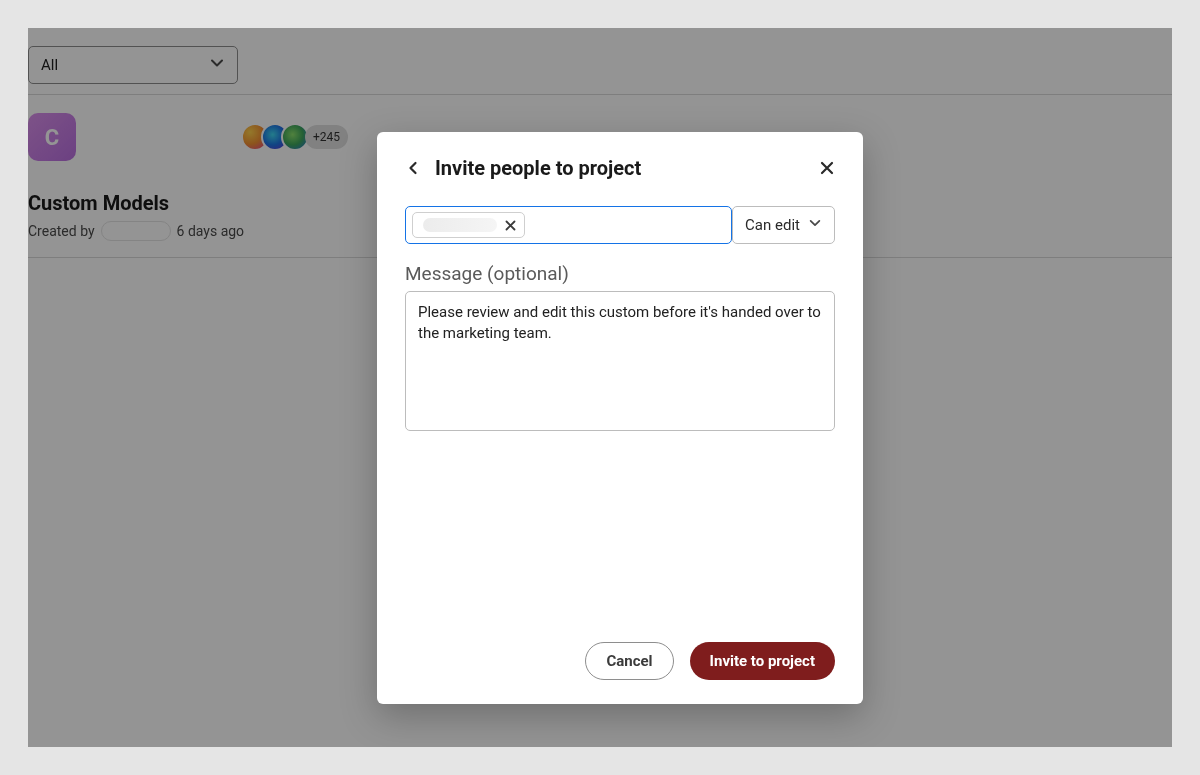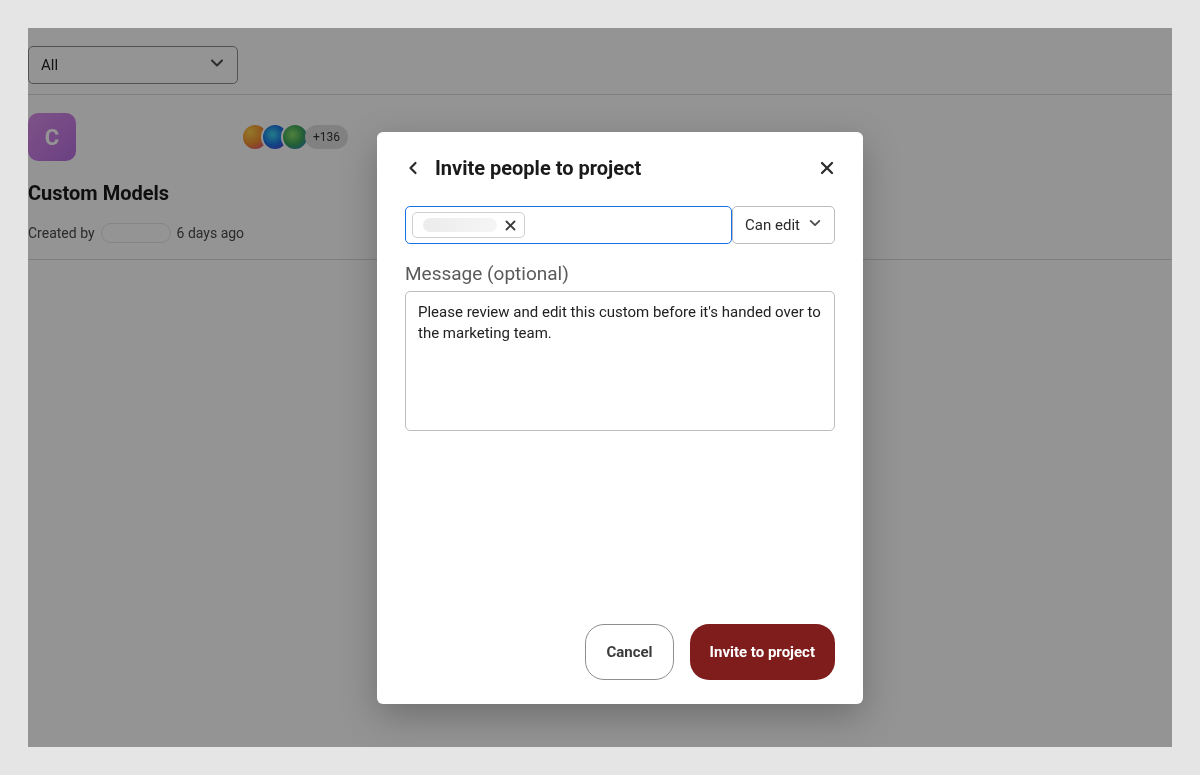--- a/index.html
+++ b/index.html
@@ -122,25 +122,25 @@
       font-size: 12px;
       color: #333;
       display: inline-flex;
       align-items: center;
     }
 
     .title-line {
       font-size: 20px;
       font-weight: 700;
       color: #1a1a1a;
+      margin-top: 16px;
+    }
+
+    .meta-line {
       margin-top: 6px;
-    }
-
-    .meta-line {
-      margin-top: 18px;
       font-size: 14px;
       color: #4a4a4a;
       display: flex;
       align-items: center;
       gap: 6px;
     }
 
     .meta-blank {
       display: inline-block;
       width: 70px;
@@ -274,21 +274,21 @@
 
     .modal-footer {
       margin-top: auto;
       display: flex;
       justify-content: flex-end;
       gap: 16px;
       padding-top: 20px;
     }
 
     .btn {
-      height: 56px;
+      height: 38px;
       padding: 0 20px;
       border-radius: 19px;
       font-size: 15px;
       font-weight: 700;
       cursor: pointer;
       display: inline-flex;
       align-items: center;
       justify-content: center;
       border: none;
     }
@@ -323,21 +323,21 @@
     <div class="divider"></div>
 
     <div class="card-row">
       <div class="thumb">
         <span>C</span>
       </div>
       <div class="avatar-stack">
         <div class="av av1"></div>
         <div class="av av2"></div>
         <div class="av av3"></div>
-        <div class="count-pill">+136</div>
+        <div class="count-pill">+245</div>
       </div>
     </div>
 
     <div class="title-line">Custom Models</div>
 
     <div class="meta-line">
       <span>Created by</span>
       <span class="meta-blank"></span>
       <span>6 days ago</span>
     </div>

